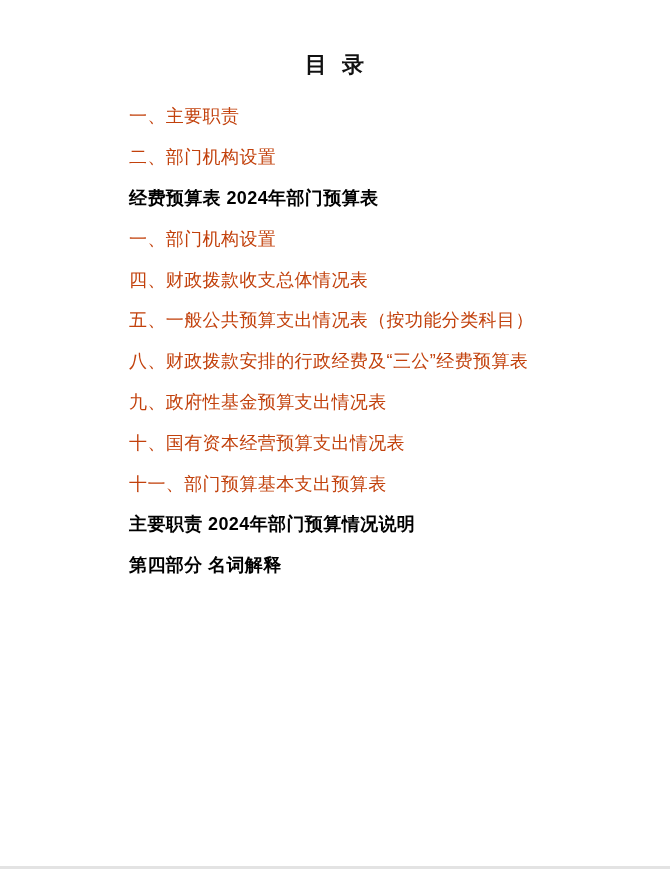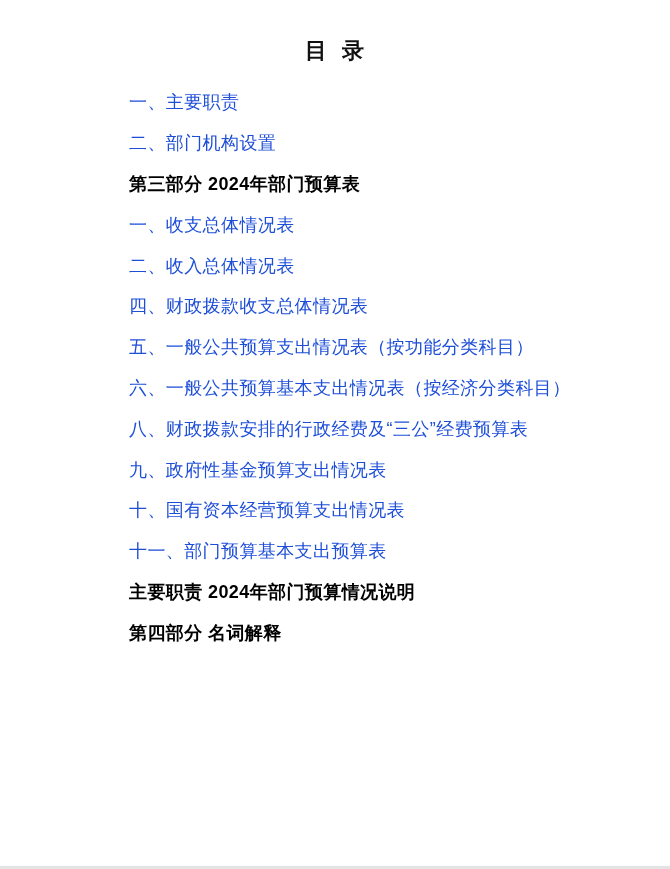--- a/index.html
+++ b/index.html
@@ -10,21 +10,21 @@
     background: #ffffff;
     overflow: hidden;
     font-family: "Liberation Sans", sans-serif;
   }
   .page {
     position: relative;
     width: 670px;
     height: 869px;
     background: #ffffff;
     box-sizing: border-box;
-    padding-top: 34px;
+    padding-top: 48px;
   }
   .doc-title {
     margin: 0 0 14px 0;
     text-align: center;
     font-size: 22px;
     font-weight: 700;
     color: #111111;
     line-height: 34px;
     white-space: pre;
     letter-spacing: 1px;
@@ -32,21 +32,21 @@
   .toc-list {
     width: 100%;
   }
   .toc-line {
     height: 40.8px;
     display: flex;
     align-items: center;
     padding-left: 129px;
     box-sizing: border-box;
     font-size: 18px;
-    color: #1d4ed8;
+    color: #c2410c;
     white-space: pre;
     letter-spacing: 0.4px;
   }
   .toc-line.section {
     font-weight: 700;
     color: #000000;
   }
   .toc-line.item {
     font-weight: 400;
   }
@@ -71,43 +71,37 @@
       <div class="toc-line item">
         <span class="toc-text">一、主要职责</span>
       </div>
 
       <div class="toc-line item">
         <span class="toc-text">二、部门机构设置</span>
       </div>
 
 
       <div class="toc-line section">
-        <span class="toc-text">第三部分 2024年部门预算表</span>
+        <span class="toc-text">经费预算表 2024年部门预算表</span>
       </div>
 
       <div class="toc-line item">
-        <span class="toc-text">一、收支总体情况表</span>
+        <span class="toc-text">一、部门机构设置</span>
       </div>
 
-      <div class="toc-line item">
-        <span class="toc-text">二、收入总体情况表</span>
-      </div>
 
 
       <div class="toc-line item">
         <span class="toc-text">四、财政拨款收支总体情况表</span>
       </div>
 
       <div class="toc-line item">
         <span class="toc-text">五、一般公共预算支出情况表（按功能分类科目）</span>
       </div>
 
-      <div class="toc-line item">
-        <span class="toc-text">六、一般公共预算基本支出情况表（按经济分类科目）</span>
-      </div>
 
 
       <div class="toc-line item">
         <span class="toc-text">八、财政拨款安排的行政经费及“三公”经费预算表</span>
       </div>
 
       <div class="toc-line item">
         <span class="toc-text">九、政府性基金预算支出情况表</span>
       </div>
 

